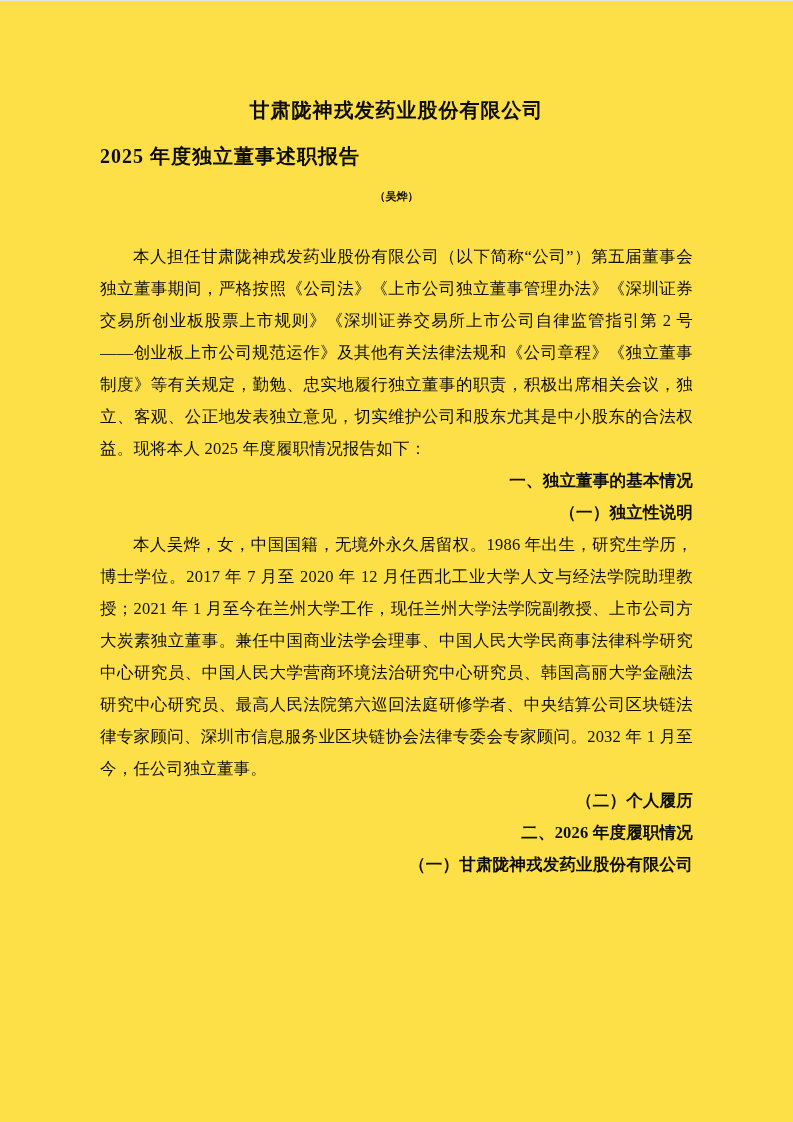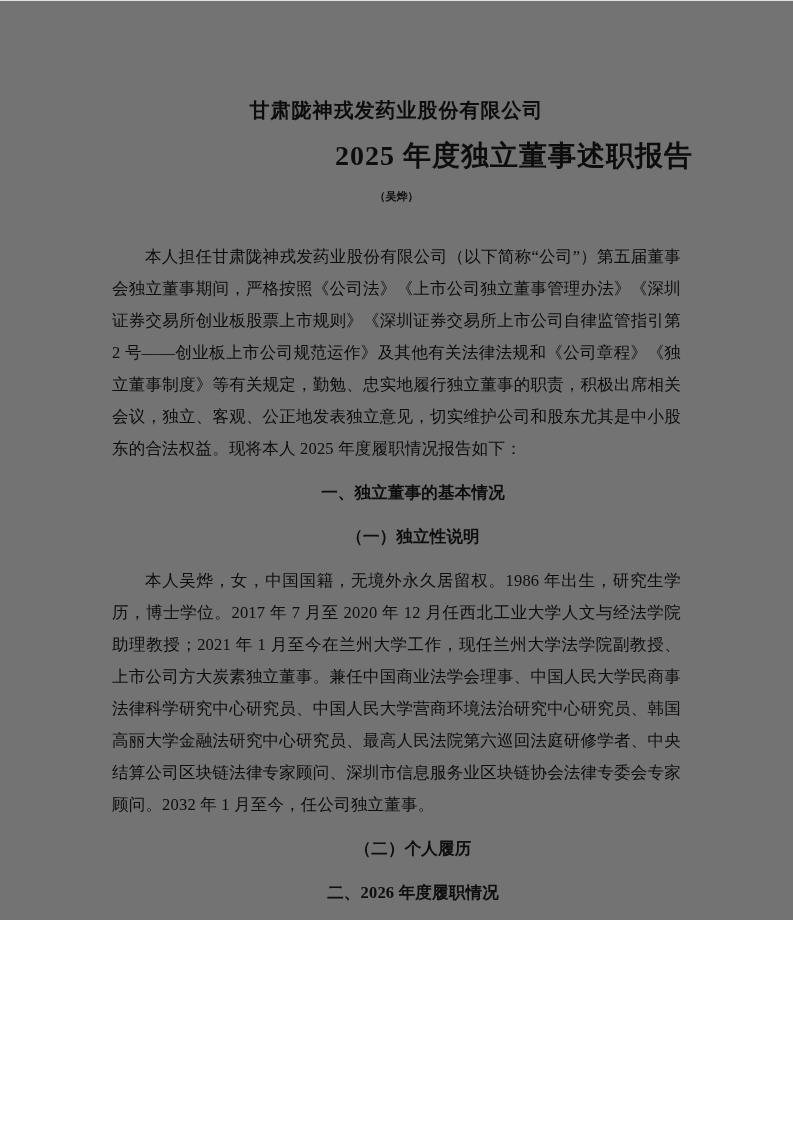--- a/index.html
+++ b/index.html
@@ -3,65 +3,65 @@
 <meta charset="utf-8">
 <style>
   html, body {
     margin: 0;
     padding: 0;
     background: #ffffff;
   }
   .page {
     position: relative;
     width: 793px;
-    height: 920px;
+    height: 1122px;
     margin: 0 auto;
-    background: #737373;
+    background: #fde047;
     box-sizing: border-box;
     padding: 96px 100px 0 100px;
     border-top: 1px solid #e3e3e3;
     font-family: "Liberation Serif", "DejaVu Serif", serif;
     color: #0d0d0d;
     overflow: hidden;
   }
   .doc-title {
     font-size: 20px;
     font-weight: bold;
     text-align: center;
     line-height: 26px;
     margin: 0 0 20px 0;
     letter-spacing: 1px;
   }
   .doc-subtitle {
-    font-size: 28px;
+    font-size: 20px;
     font-weight: bold;
-    text-align: right;
+    text-align: left;
     line-height: 26px;
     margin: 0 0 16px 0;
     letter-spacing: 1px;
   }
   .doc-byline {
     font-size: 11px;
     font-weight: bold;
     text-align: center;
     line-height: 22px;
     margin: 0 0 34px 0;
   }
   .doc-body p {
-    margin: 12px;
+    margin: 0;
     font-size: 16.5px;
     line-height: 32px;
     letter-spacing: 0.2px;
     text-align: justify;
     text-indent: 2em;
   }
   .doc-body p.h1,
   .doc-body p.h2 {
     font-weight: bold;
-    text-align: center;
+    text-align: right;
   }
 </style>
 </head>
 <body>
 
 <div class="page">
   <h1 class="doc-title">甘肃陇神戎发药业股份有限公司</h1>
   <h1 class="doc-subtitle">2025 年度独立董事述职报告</h1>
   <div class="doc-byline">（吴烨）</div>
 

